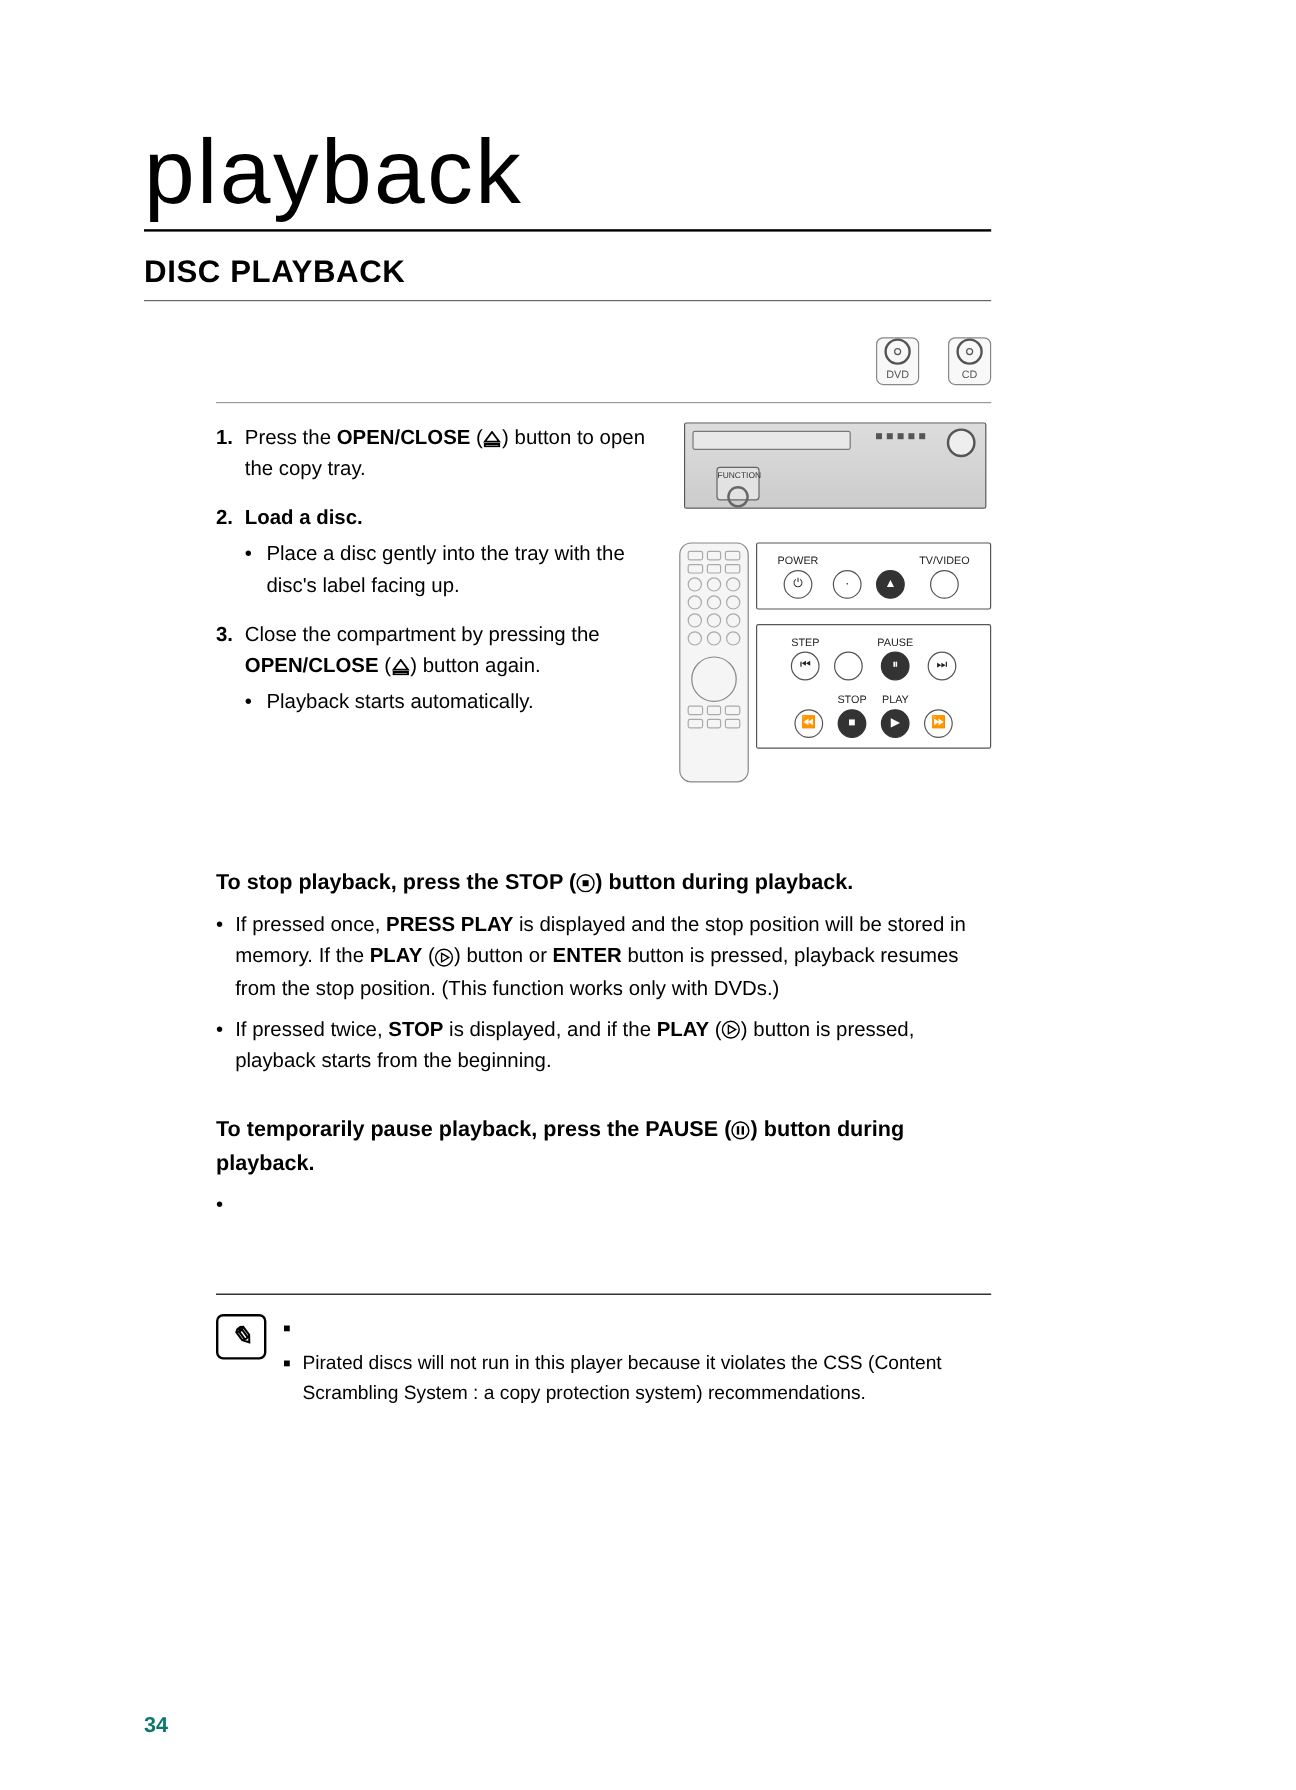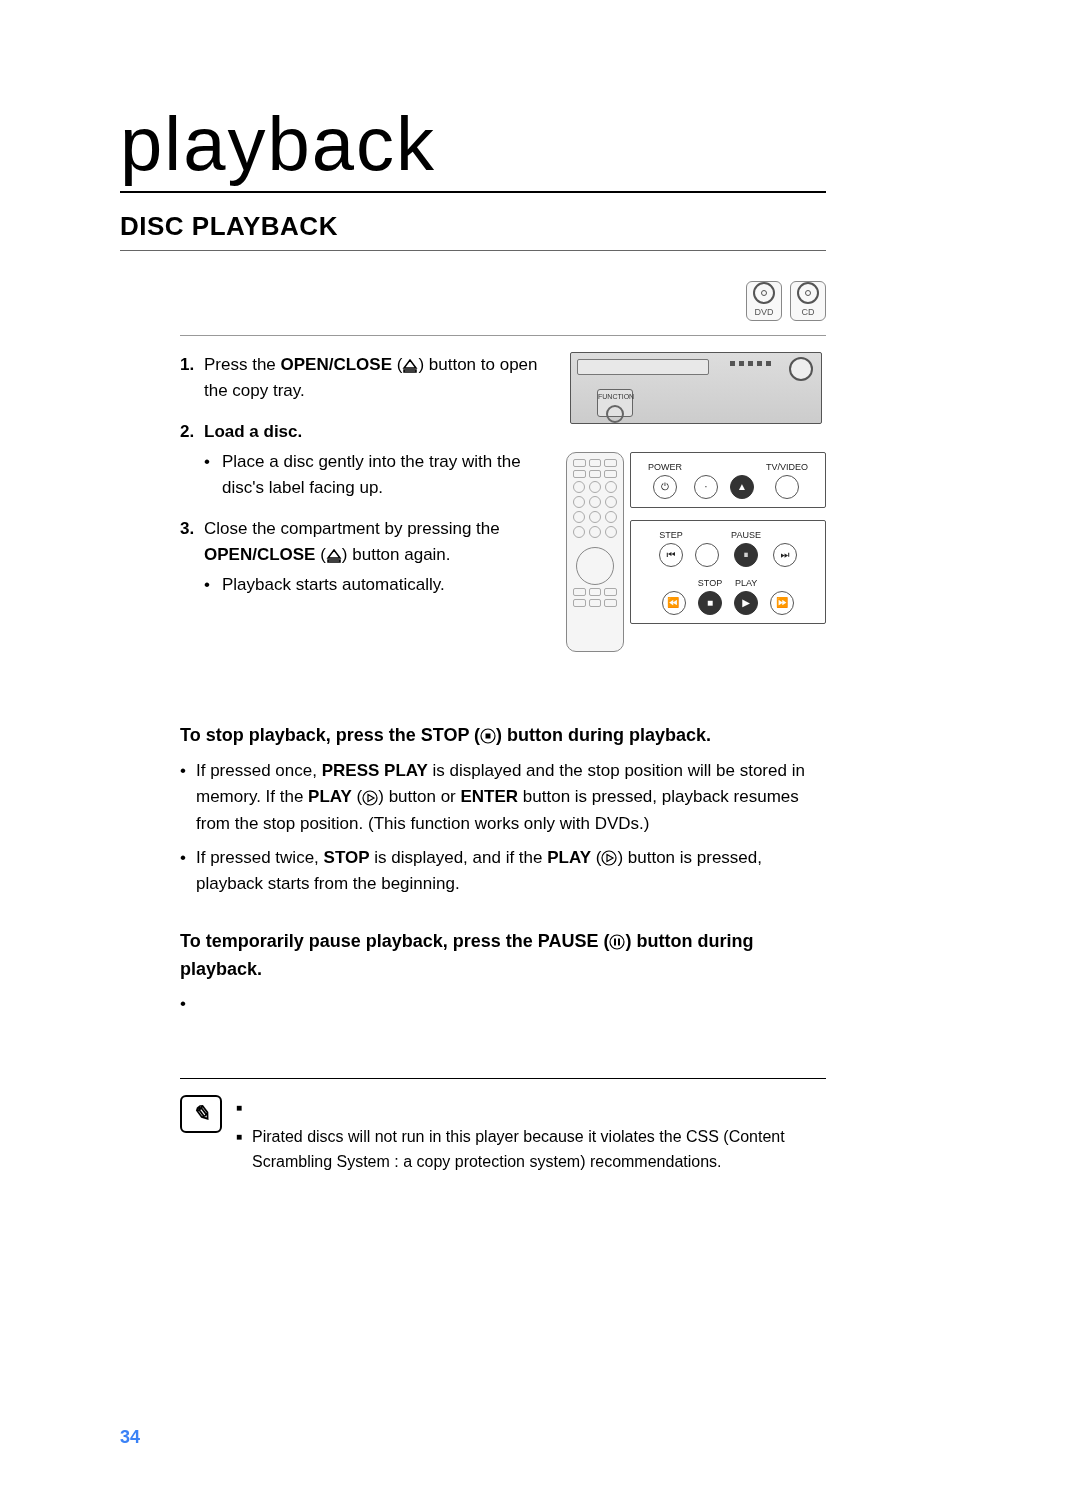--- a/index.html
+++ b/index.html
@@ -34,21 +34,21 @@
     margin-bottom: 30px;
   }
   .content {
     padding-left: 60px;
     font-size: 17px;
     line-height: 1.55;
   }
   .top-icons {
     display: flex;
     justify-content: flex-end;
-    gap: 8px;
+    gap: 24px;
     margin-bottom: 14px;
     padding-right: 0;
   }
   .disc-badge {
     width: 34px;
     height: 38px;
     border: 1px solid #888;
     border-radius: 6px;
     display: flex;
     flex-direction: column;
@@ -194,21 +194,21 @@
   }
   .note-list{list-style:none;padding:0;margin:0;}
   .note-list>li{display:flex;margin-bottom:8px;}
   .note-list .sq{width:16px;flex-shrink:0;font-size:10px;padding-top:5px;}
 
   .page-number{
     position:absolute;
     bottom:44px;
     left:120px;
     font-weight:700;
-    color:#3b82f6;
+    color:#0f766e;
     font-size:18px;
   }
 </style>
 </head>
 <body>
 
 <div class="page">
 
   <div class="title">playback</div>
   <div class="section-heading">DISC PLAYBACK</div>

